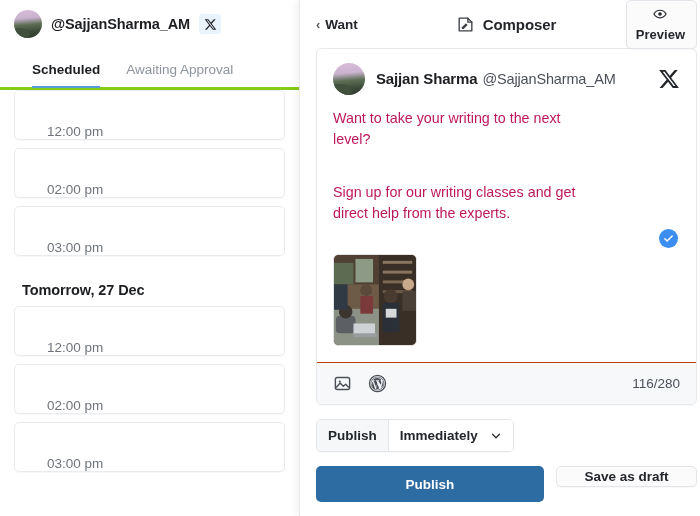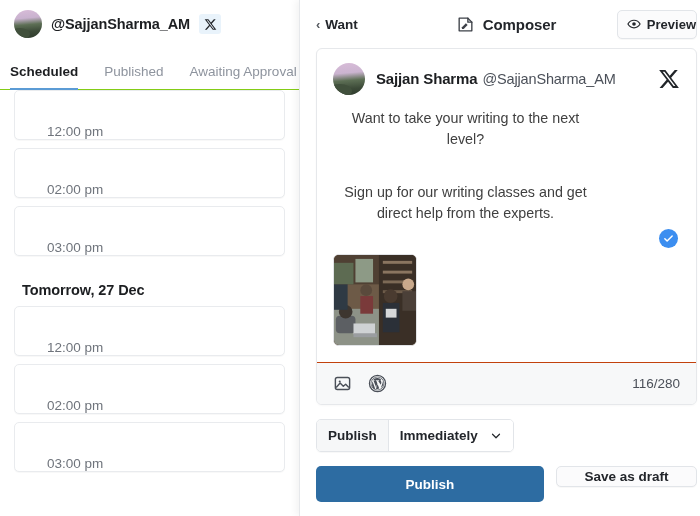--- a/index.html
+++ b/index.html
@@ -61,22 +61,22 @@
     display: flex;
     align-items: center;
     justify-content: center;
   }
   .x-badge svg { width: 13px; height: 13px; display: block; }
 
   .tabs {
     display: flex;
     align-items: flex-end;
     height: 42px;
-    padding: 0 10px;
-    border-bottom: 1px solid #84cc16;
+    padding: 0 32px;
+    border-bottom: 3px solid #84cc16;
     gap: 26px;
   }
   .tab {
     font-size: 13.5px;
     color: #8e949e;
     padding-bottom: 10px;
     position: relative;
     cursor: pointer;
     white-space: nowrap;
   }
@@ -168,27 +168,28 @@
   }
   .compose-icon svg { display: block; width: 19px; height: 19px; }
   .preview-btn {
     margin-left: auto;
     display: flex;
     align-items: center;
     gap: 6px;
     background: #fbfbfc;
     border: 1px solid #e2e5e9;
     border-radius: 5px;
-    padding: 6px 0 6px 9px;
+    padding: 6px 11px 6px 9px;
     font-size: 13px;
     font-weight: 700;
     color: #23262b;
     cursor: pointer;
     box-shadow: 0 1px 1px rgba(0,0,0,0.03);
     z-index: 2;
+    flex-direction: column;
   }
   .preview-btn svg { display: block; width: 14px; height: 14px; }
 
   
   .post-card {
     border: 1px solid #e6e8eb;
     border-radius: 6px;
     background: #ffffff;
     overflow: hidden;
     box-shadow: 0 1px 2px rgba(0,0,0,0.03);
@@ -227,23 +228,22 @@
     color: #4b5059;
     letter-spacing: -0.15px;
     margin-left: 5px;
   }
   .post-x { margin-left: auto; }
   .post-x svg { display: block; width: 22px; height: 22px; }
 
   .post-text {
     font-size: 14.3px;
     line-height: 1.47;
-    color: #404040;
+    color: #be185d;
     max-width: 265px;
-    text-align: center;
   }
   .post-text + .post-text { margin-top: 32px; }
 
   .verified-row {
     display: flex;
     justify-content: flex-end;
     padding-right: 2px;
     margin-top: 5px;
   }
   .verified-dot {
@@ -359,21 +359,20 @@
       <span class="account-handle">@SajjanSharma_AM</span>
       <span class="x-badge">
         <svg viewBox="0 0 24 24" aria-hidden="true">
           <path fill="#23262b" d="M18.244 2.25h3.308l-7.227 8.26 8.502 11.24H16.17l-5.214-6.817L4.99 21.75H1.68l7.73-8.835L1.254 2.25H8.08l4.713 6.231zm-1.161 17.52h1.833L7.084 4.126H5.117z"></path>
         </svg>
       </span>
     </div>
 
     <div class="tabs">
       <div class="tab active">Scheduled</div>
-      <div class="tab">Published</div>
       <div class="tab">Awaiting Approval</div>
     </div>
 
     <div class="list-scroll">
 
       <div class="slot-card">
         <span class="slot-time">12:00 pm</span>
       </div>
       <div class="slot-card">
         <span class="slot-time">02:00 pm</span>

